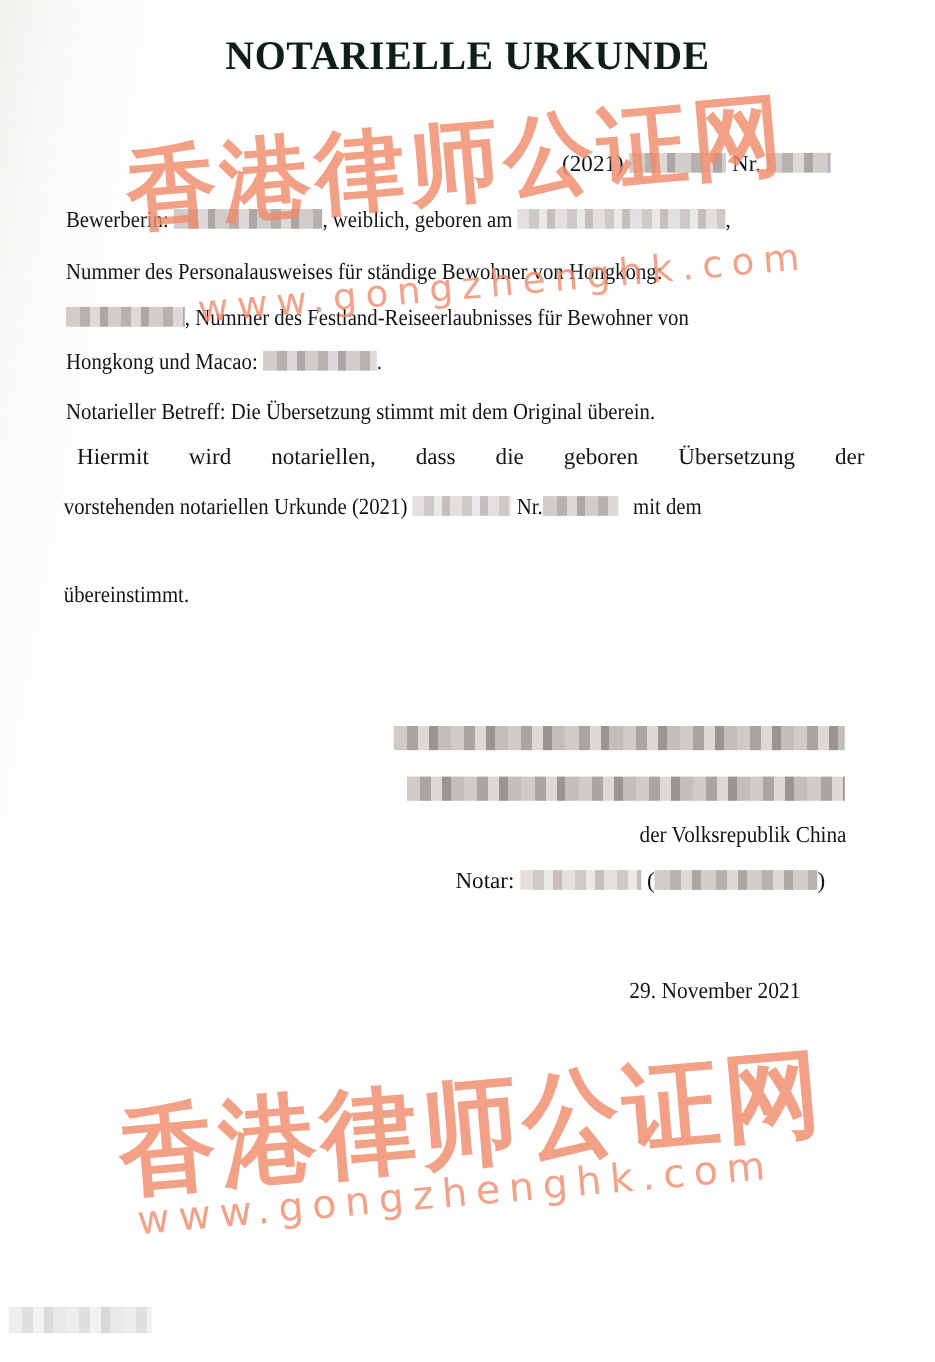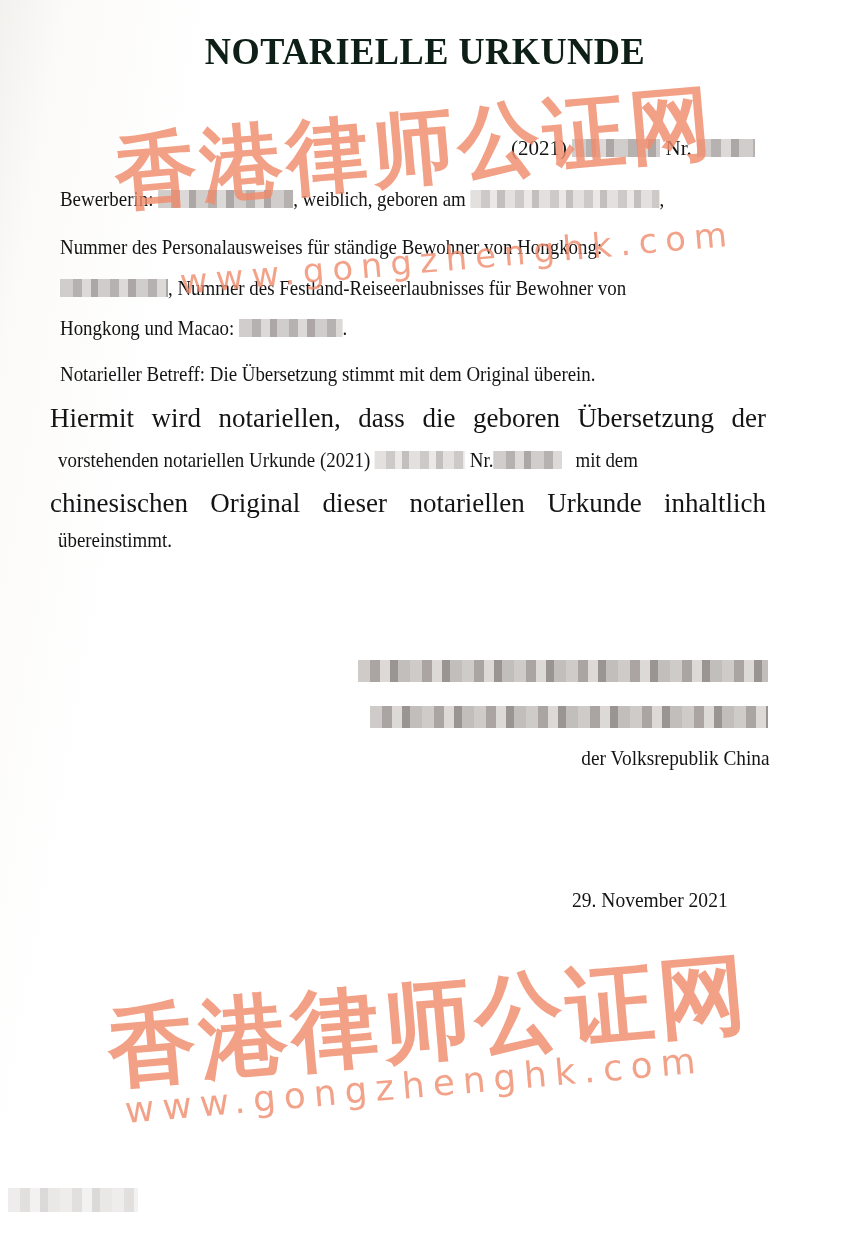--- a/index.html
+++ b/index.html
@@ -9,21 +9,21 @@
     font-family: "Liberation Serif", "DejaVu Serif", serif;
     color:#141414;
   }
   .page { position:absolute; inset:0; }
   .title {
     position:absolute; top:30px; left:0; width:850px; text-align:center;
     font-weight:bold; font-size:37px; color:#0e1f17; letter-spacing:0.5px;
     transform: scaleX(0.98);
   }
   .line { position:absolute; font-size:21px; white-space:nowrap; transform:scaleX(0.9); transform-origin:left center; }
-  .just { position:absolute; left:50px; width:716px; font-size:27px; display:flex; justify-content:space-between; }
+  .just { position:absolute; left:70px; width:716px; font-size:21px; display:flex; justify-content:space-between; }
   .redact {
     display:inline-block; height:18px; vertical-align:-2px;
     background: repeating-linear-gradient(90deg, #c8c4c2 0 14px, #a9a4a2 14px 24px, #d6d3d1 24px 34px, #9e9896 34px 42px);
     opacity:0.85;
   }
   .redact.light {
     background: repeating-linear-gradient(90deg, #dedbd9 0 12px, #c4c0be 12px 22px, #e7e5e3 22px 30px, #b8b4b2 30px 38px);
   }
   .block-redact { position:absolute; height:22px;
     background: repeating-linear-gradient(90deg, #cfcbc9 0 12px, #aaa5a3 12px 22px, #dcd9d7 22px 32px, #9a9492 32px 40px, #c2bebb 40px 52px);
@@ -82,36 +82,33 @@
     <span>der</span>
   </div>
 
   <div class="line" style="top:448px; left:58px; transform:scaleX(0.9);">
     <span>vorstehenden notariellen Urkunde (2021)</span>
     <span class="redact light" style="width:100px;"></span>
     <span>Nr.</span><span class="redact" style="width:76px;"></span>
     <span style="margin-left:10px;">mit dem</span>
   </div>
 
-  <div class="just" style="top:488px;">
-    <span>chinesischen</span>
-    <span>Original</span>
-    <span>dieser</span>
-    <span>notariellen</span>
-    <span>Urkunde</span>
-    <span>inhaltlich</span>
-  </div>
 
   <div class="line" style="top:528px; left:58px;">übereinstimmt.</div>
 
   <div class="block-redact" style="top:660px; left:358px; width:410px;"></div>
   <div class="block-redact" style="top:706px; left:370px; width:398px;"></div>
 
   <div class="right" style="top:746px; right:80px; transform:scaleX(0.92); transform-origin:right center;">der Volksrepublik China</div>
 
+  <div class="right" style="top:788px; left:414px;">
+    <span>Notar:</span>
+    <span class="redact light" style="width:110px;"></span>
+    <span>(</span><span class="redact" style="width:148px;"></span><span>)</span>
+  </div>
 
   <div class="right" style="top:888px; left:572px; transform:scaleX(0.93); transform-origin:left center;">29. November 2021</div>
 
   <div class="block-redact" style="top:1188px; left:8px; width:130px; height:24px; opacity:0.35;"></div>
 
   <div class="wm-cn" style="top:120px; left:115px; font-size:82px; transform:rotate(-5deg); letter-spacing:4px;">香港律师公证网</div>
   <div class="wm-url" style="top:262px; left:180px; font-size:34px; transform:rotate(-5deg);">www.gongzhenghk.com</div>
 
   <div class="wm-cn" style="top:990px; left:108px; font-size:88px; transform:rotate(-5deg); letter-spacing:4px;">香港律师公证网</div>
   <div class="wm-url" style="top:1090px; left:125px; font-size:36px; transform:rotate(-5deg);">www.gongzhenghk.com</div>

